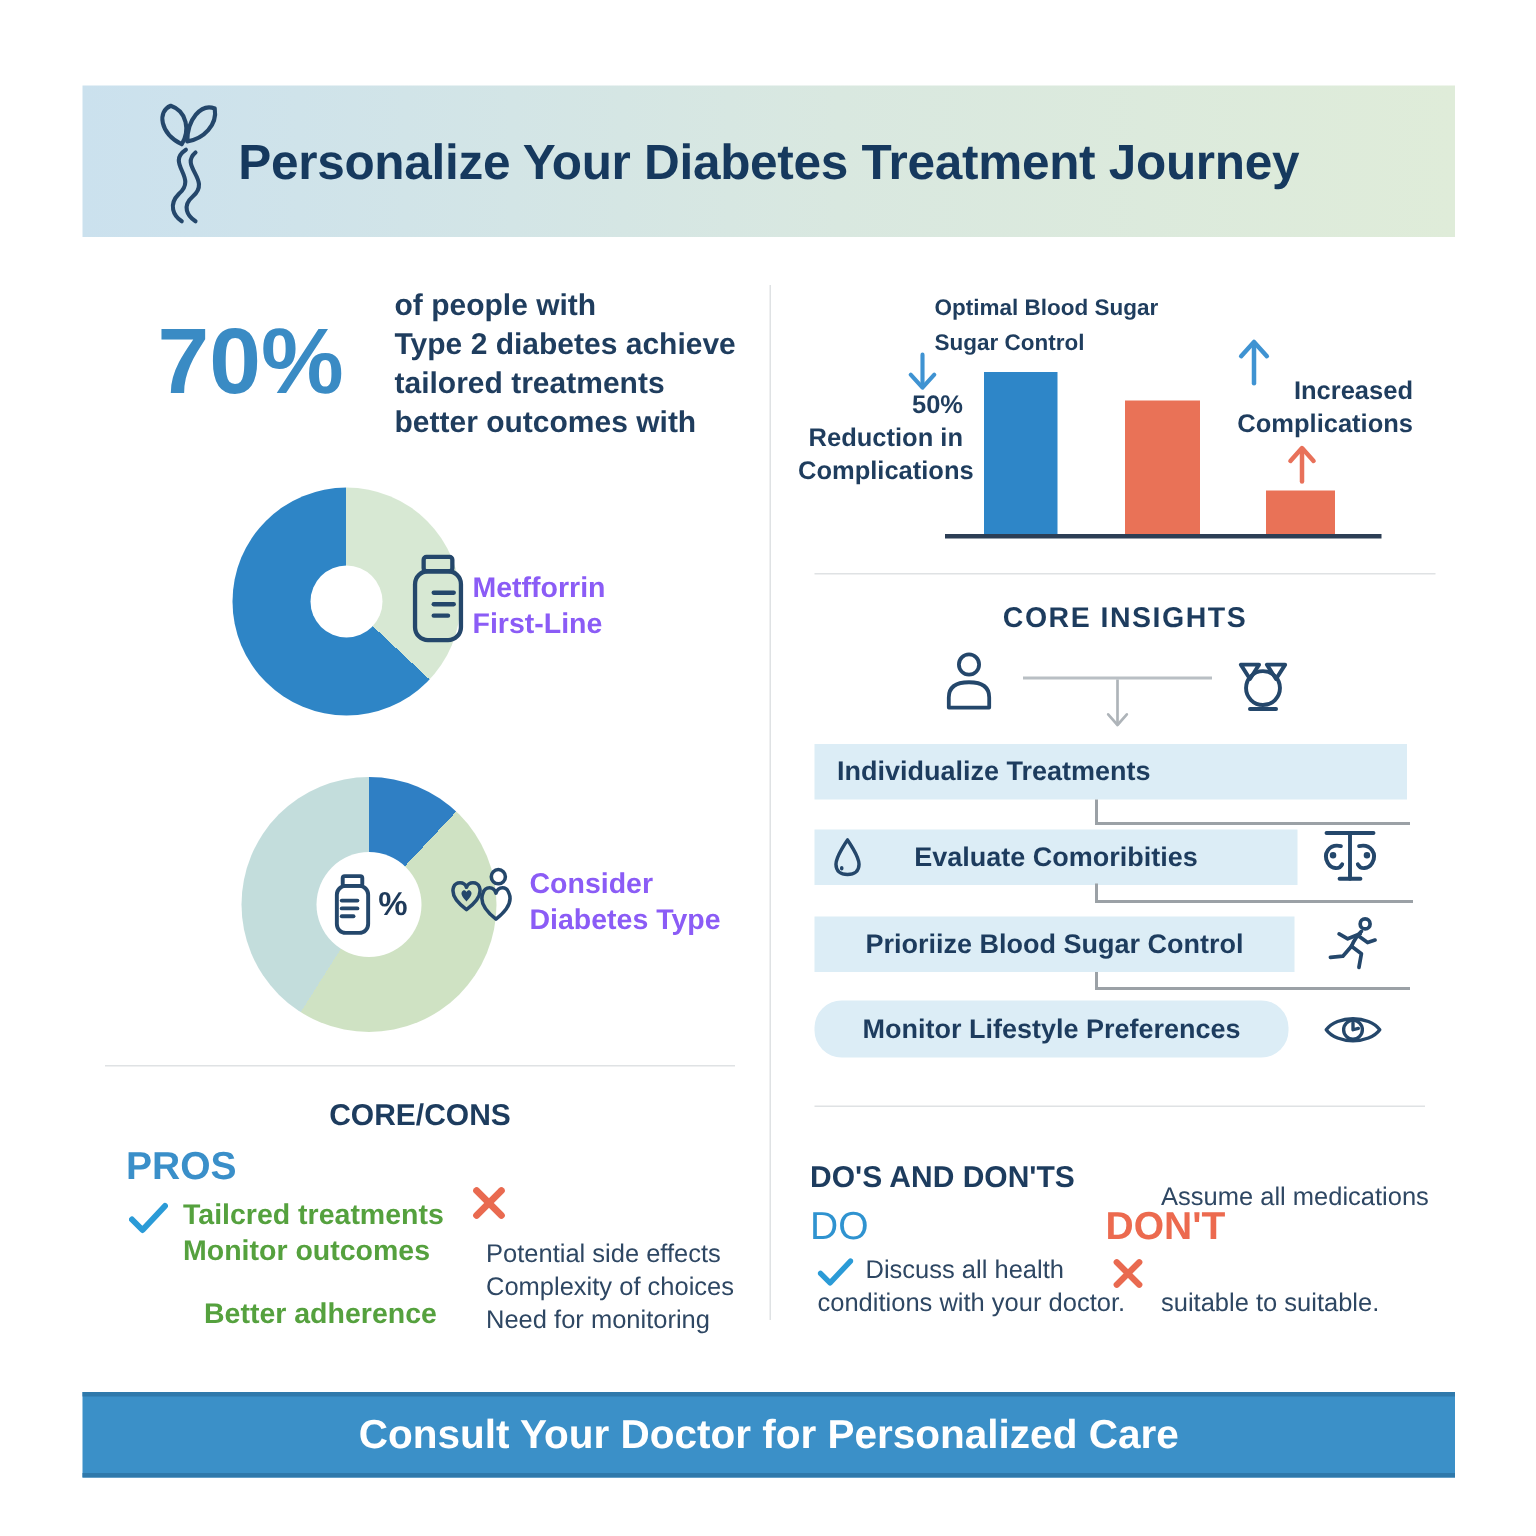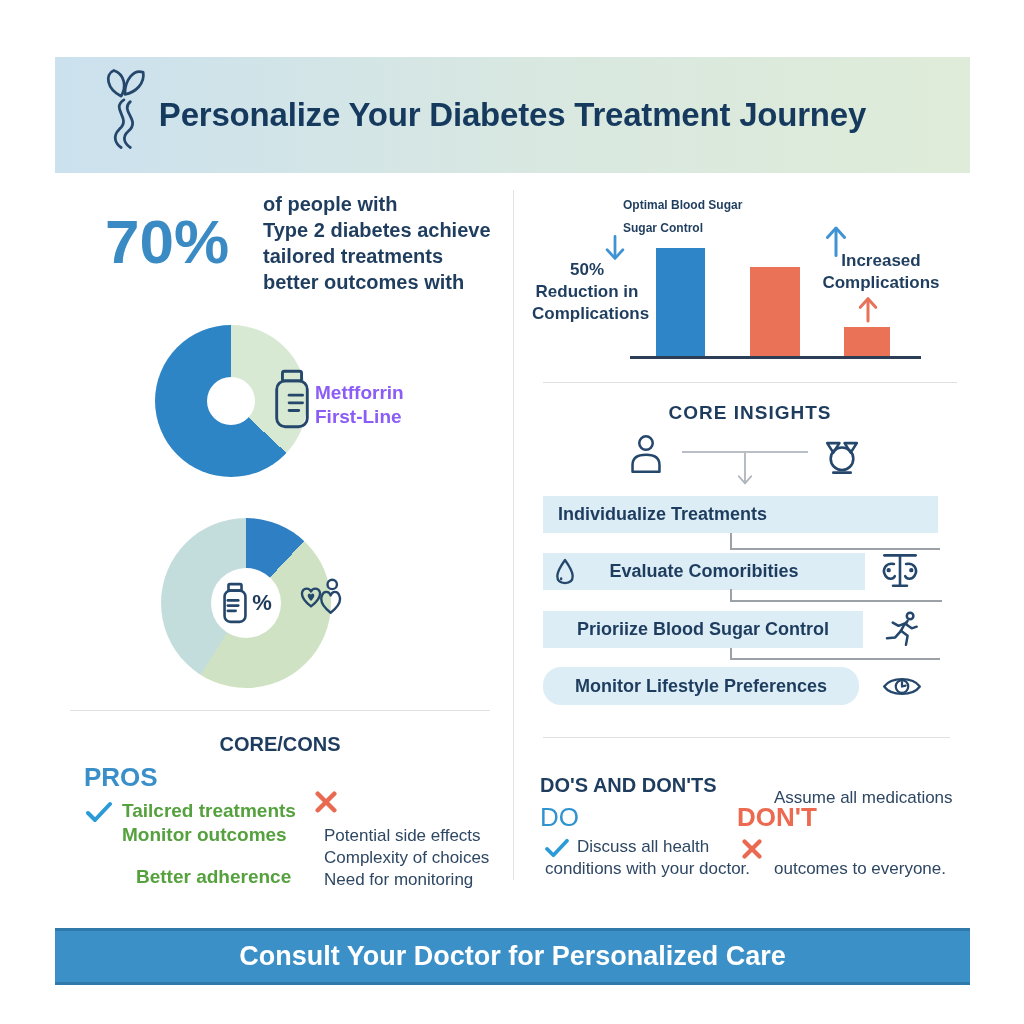--- a/index.html
+++ b/index.html
@@ -1,38 +1,38 @@
 <!DOCTYPE html>
 <html><head>
 <meta charset="utf-8">
 <style>
   html,body{margin:0;padding:0;background:#fff;}
   #canvas{position:relative;width:1024px;height:1024px;background:#fff;
           font-family:"Liberation Sans",sans-serif;color:#1e3a5a;overflow:hidden;}
   .abs{position:absolute;}
   
-  .header-band{left:55px;top:57px;width:915px;height:116px;
+  .header-band{left:55px;top:57px;width:915px;height:101px;
     background:linear-gradient(90deg,#cbe1ee 0%,#d9e8e0 55%,#dfecd9 100%);
     display:flex;align-items:center;}
   .header-title{flex:1;text-align:center;font-size:33px;font-weight:800;color:#16395e;letter-spacing:-0.2px;}
   
   .stat-value{left:105px;top:206px;font-size:62px;font-weight:800;color:#3a8bc4;}
   .stat-text{left:263px;top:191px;font-size:20px;font-weight:700;line-height:26px;color:#1f3d5e;}
   
   .donut{border-radius:50%;}
   .donut-hole{position:absolute;background:#fff;border-radius:50%;display:flex;align-items:center;justify-content:center;gap:2px;}
   .donut1{left:155px;top:325px;width:152px;height:152px;}
   .donut1 .donut-hole{inset:52px;}
   .donut2{left:161px;top:518px;width:170px;height:170px;}
   .donut2 .donut-hole{inset:50px;}
   .donut-label{font-size:19px;font-weight:700;line-height:24px;color:#8b5cf6;}
   .center-pct{font-size:22px;font-weight:800;color:#1e3a5a;}
   
-  .bar-title{left:623px;top:194px;font-size:12px;font-weight:700;line-height:23px;color:#1f3d5e;}
-  .annot{font-size:17px;font-weight:700;line-height:22px;color:#1f3d5e;text-align:center;}
+  .bar-title{left:623px;top:194px;font-size:15px;font-weight:700;line-height:23px;color:#1f3d5e;}
+  .annot{font-size:17px;font-weight:700;line-height:22px;color:#1f3d5e;text-align:right;}
   .chart-area{left:630px;top:248px;width:292px;height:108px;}
   .bar{position:absolute;bottom:0;}
   .bar-0{left:26px;width:49px;}
   .bar-1{left:120px;width:50px;}
   .bar-2{left:214px;width:46px;}
   .baseline{left:630px;top:356px;width:291px;height:3px;background:#2c3e55;}
   .divider{background:#dfe2e4;}
   
   .core-heading{left:543px;top:402px;width:414px;text-align:center;font-size:19px;font-weight:800;letter-spacing:1px;color:#1d3c5e;}
   .insight-row{background:#dcedf6;display:flex;align-items:center;font-size:18px;font-weight:700;color:#1d3c5e;}
@@ -106,20 +106,24 @@
       </svg>
       <span class="center-pct">%</span>
     </div>
   </div>
   <svg class="abs" style="left:300px;top:576px;" width="44" height="42" viewBox="0 0 56 48" fill="none" stroke="#24476b" stroke-width="3" stroke-linecap="round" stroke-linejoin="round">
     <circle cx="41" cy="8" r="6"></circle>
     <path d="M14 36 C6 30 1 23 3 17 C5 12 12 12 14 17 C16 12 23 12 25 17 C27 23 22 30 14 36 Z"></path>
     <path d="M39 44 C30 37 25 29 28 22 C30 16 37 16 39 22 C41 16 48 16 50 22 C53 29 48 37 39 44 Z"></path>
     <path d="M14 29 C11 26 9 23 10 21 C11 19 13 19 14 21 C15 19 17 19 18 21 C19 23 17 26 14 29 Z" fill="#24476b" stroke="none"></path>
   </svg>
+  <div class="abs donut-label" style="left:353px;top:578px;">
+    <div>Consider</div>
+    <div>Diabetes Type</div>
+  </div>
 
   <div class="abs divider" style="left:513px;top:190px;width:1px;height:690px;"></div>
 
   <div class="abs bar-title">
     <div>Optimal Blood Sugar</div>
     <div>Sugar Control</div>
   </div>
   <svg class="abs" style="left:604px;top:232px;" width="22" height="34" viewBox="0 0 28 36" fill="none" stroke="#3f93d2" stroke-width="3.5" stroke-linecap="round" stroke-linejoin="round">
     <line x1="14" y1="2" x2="14" y2="28"></line>
     <polyline points="4,19 14,30 24,19"></polyline>
@@ -240,19 +244,19 @@
     <polyline points="2,12 9,19 24,3"></polyline>
   </svg>
   <div class="abs body-text" style="left:577px;top:837px;">Discuss all health</div>
   <div class="abs body-text" style="left:545px;top:859px;">conditions with your doctor.</div>
   <div class="abs dont-title">DON'T</div>
   <svg class="abs" style="left:742px;top:839px;" width="20" height="20" viewBox="0 0 24 24" fill="none" stroke="#e96a50" stroke-width="5" stroke-linecap="round">
     <line x1="3" y1="3" x2="21" y2="21"></line>
     <line x1="21" y1="3" x2="3" y2="21"></line>
   </svg>
   <div class="abs body-text" style="left:774px;top:788px;">Assume all medications</div>
-  <div class="abs body-text" style="left:774px;top:859px;">outcomes to everyone.</div>
+  <div class="abs body-text" style="left:774px;top:859px;">suitable to suitable.</div>
 
   <div class="abs footer-band">
     <div class="footer-text">Consult Your Doctor for Personalized Care</div>
   </div>
 
 </div>
 
 </body></html>

